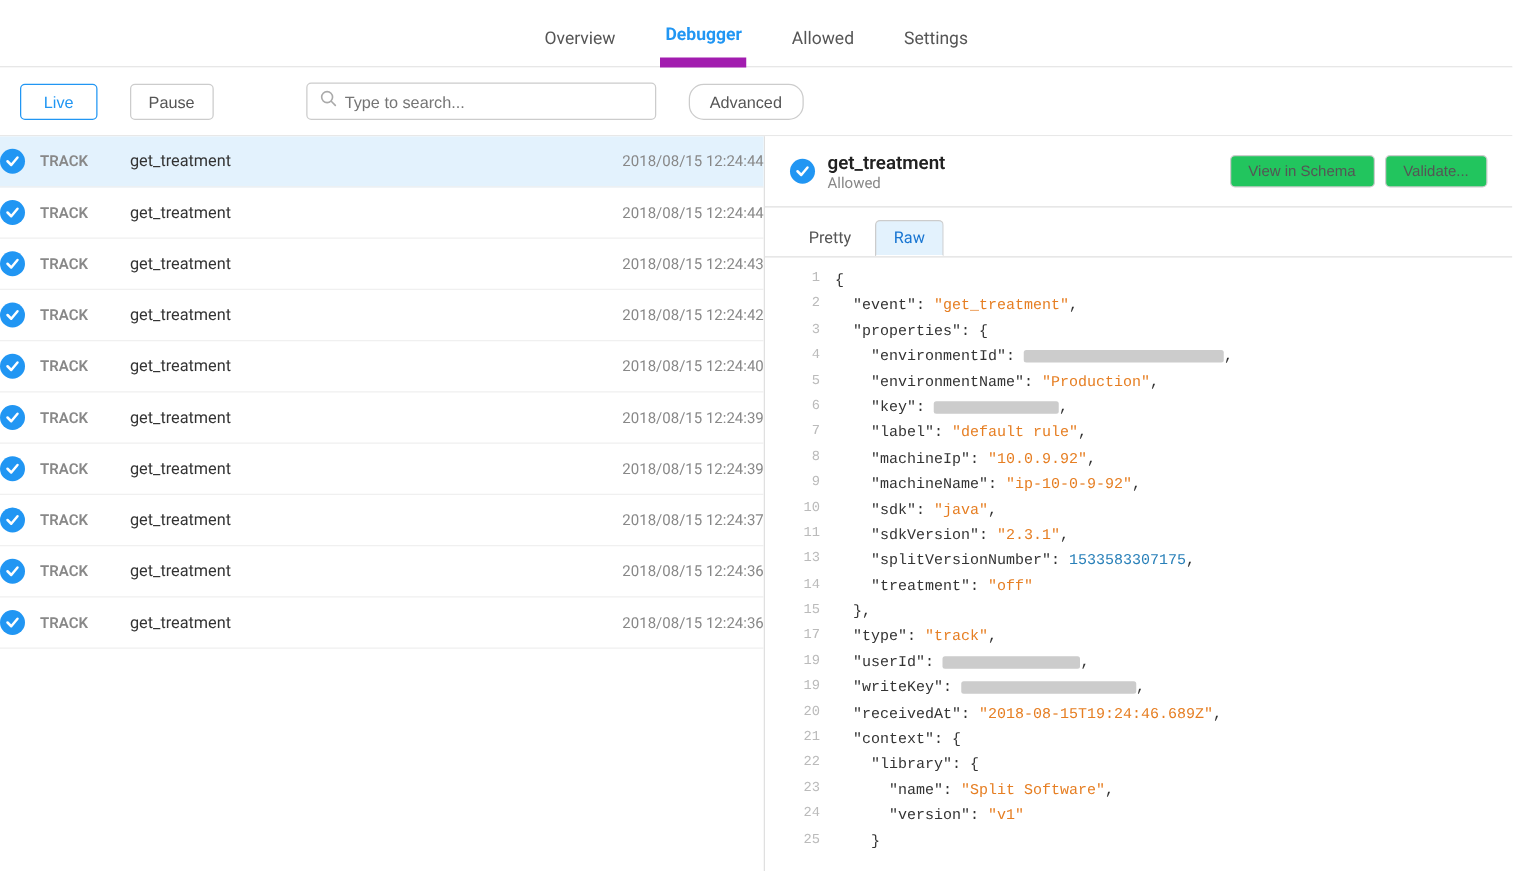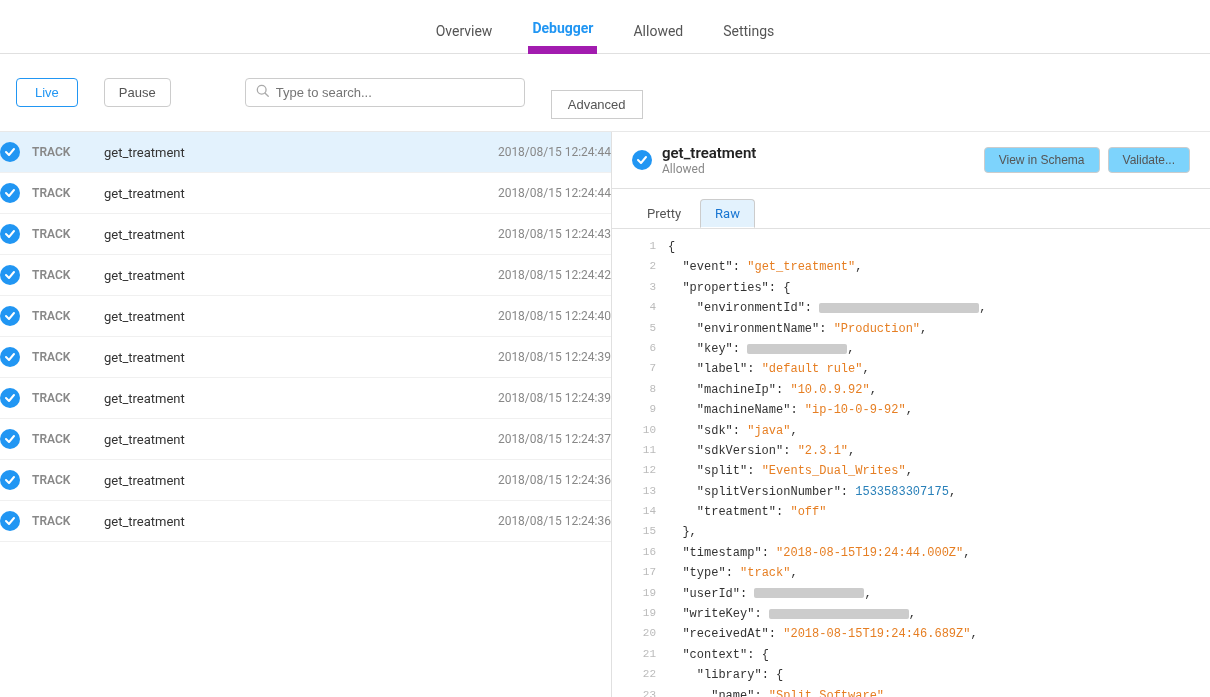--- a/index.html
+++ b/index.html
@@ -75,24 +75,23 @@
       color: #555;
       width: 100%;
       background: transparent;
     }
     .search-icon-svg { color: #aaa; }
     .btn-advanced {
       background: #fff;
       border: 1.5px solid #ccc;
       color: #555;
       padding: 6px 16px;
-      border-radius: 0;
+      border-radius: 12px;
       font-size: 13px;
       cursor: pointer;
-      margin-top: 24px;
     }
 
     
     .main-layout {
       display: flex;
       height: calc(697px - 99px);
     }
 
     
     .left-panel {
@@ -154,21 +153,21 @@
     .right-header-left {
       display: flex;
       align-items: center;
       gap: 10px;
     }
     .event-title { font-size: 15px; font-weight: 600; color: #222; }
     .event-status { font-size: 12px; color: #888; }
     .right-header-actions { display: flex; gap: 8px; }
     .btn-schema, .btn-validate {
       border: 1.5px solid #ccc;
-      background: #7dd3fc;
+      background: #22c55e;
       color: #555;
       padding: 5px 14px;
       border-radius: 4px;
       font-size: 12px;
       cursor: pointer;
     }
 
     
     .view-tabs {
       display: flex;
@@ -432,44 +431,36 @@
       <div class="json-line">
           <span class="line-num">10</span>
           <span class="line-content">    <span class="c-key">"sdk"</span>: <span class="c-string">"java"</span>,</span>
         </div>
 
       <div class="json-line">
           <span class="line-num">11</span>
           <span class="line-content">    <span class="c-key">"sdkVersion"</span>: <span class="c-string">"2.3.1"</span>,</span>
         </div>
 
-      <div class="json-line">
-          <span class="line-num">12</span>
-          <span class="line-content">    <span class="c-key">"split"</span>: <span class="c-string">"Events_Dual_Writes"</span>,</span>
-        </div>
 
       <div class="json-line">
           <span class="line-num">13</span>
           <span class="line-content">    <span class="c-key">"splitVersionNumber"</span>: <span class="c-number">1533583307175</span>,</span>
         </div>
 
       <div class="json-line">
           <span class="line-num">14</span>
           <span class="line-content">    <span class="c-key">"treatment"</span>: <span class="c-string">"off"</span></span>
         </div>
 
       <div class="json-line">
           <span class="line-num">15</span>
           <span class="line-content c-brace">  },</span>
         </div>
 
-      <div class="json-line">
-          <span class="line-num">16</span>
-          <span class="line-content">  <span class="c-key">"timestamp"</span>: <span class="c-string">"2018-08-15T19:24:44.000Z"</span>,</span>
-        </div>
 
       <div class="json-line">
           <span class="line-num">17</span>
           <span class="line-content">  <span class="c-key">"type"</span>: <span class="c-string">"track"</span>,</span>
         </div>
 
       <div class="json-line">
           <span class="line-num">19</span>
           <span class="line-content">  <span class="c-key">"userId"</span>: <span class="c-redacted" style="width:110px"></span>,</span>
         </div>

